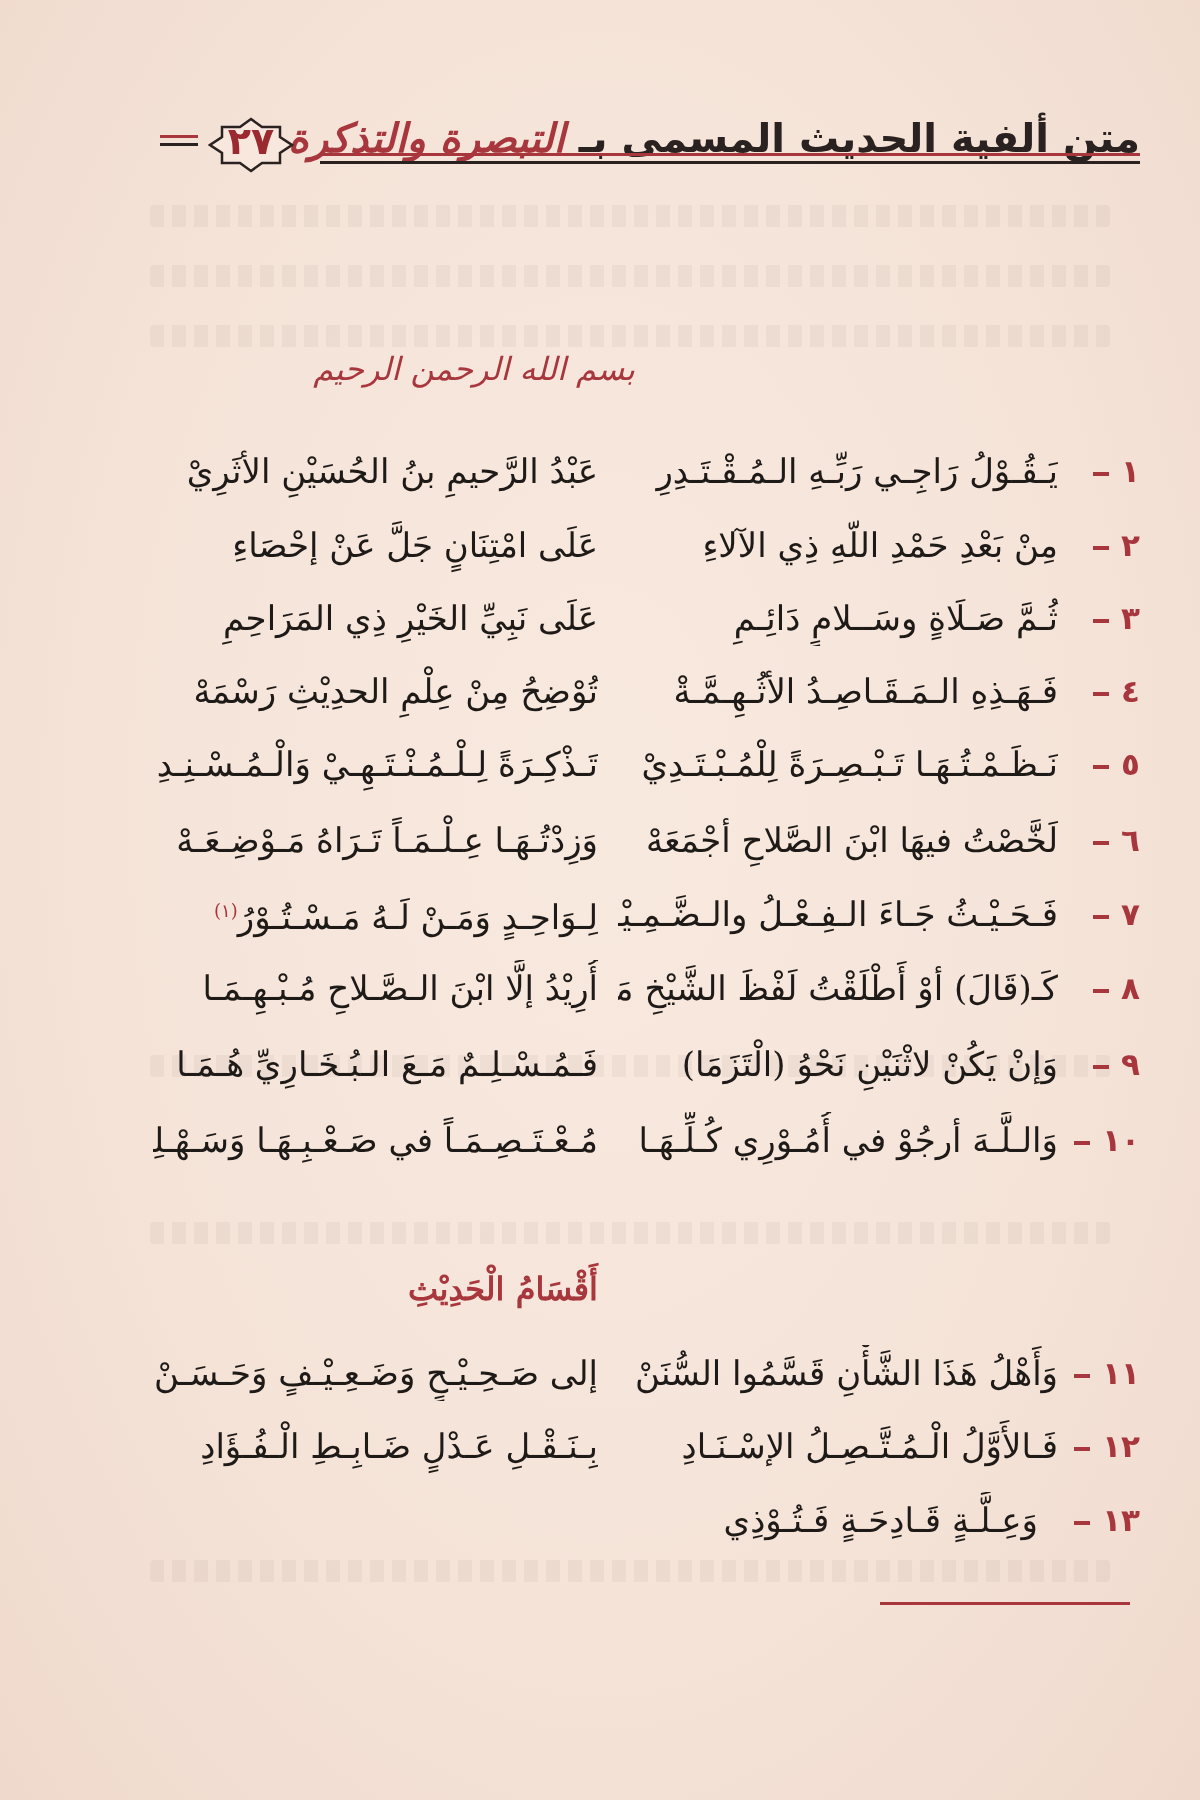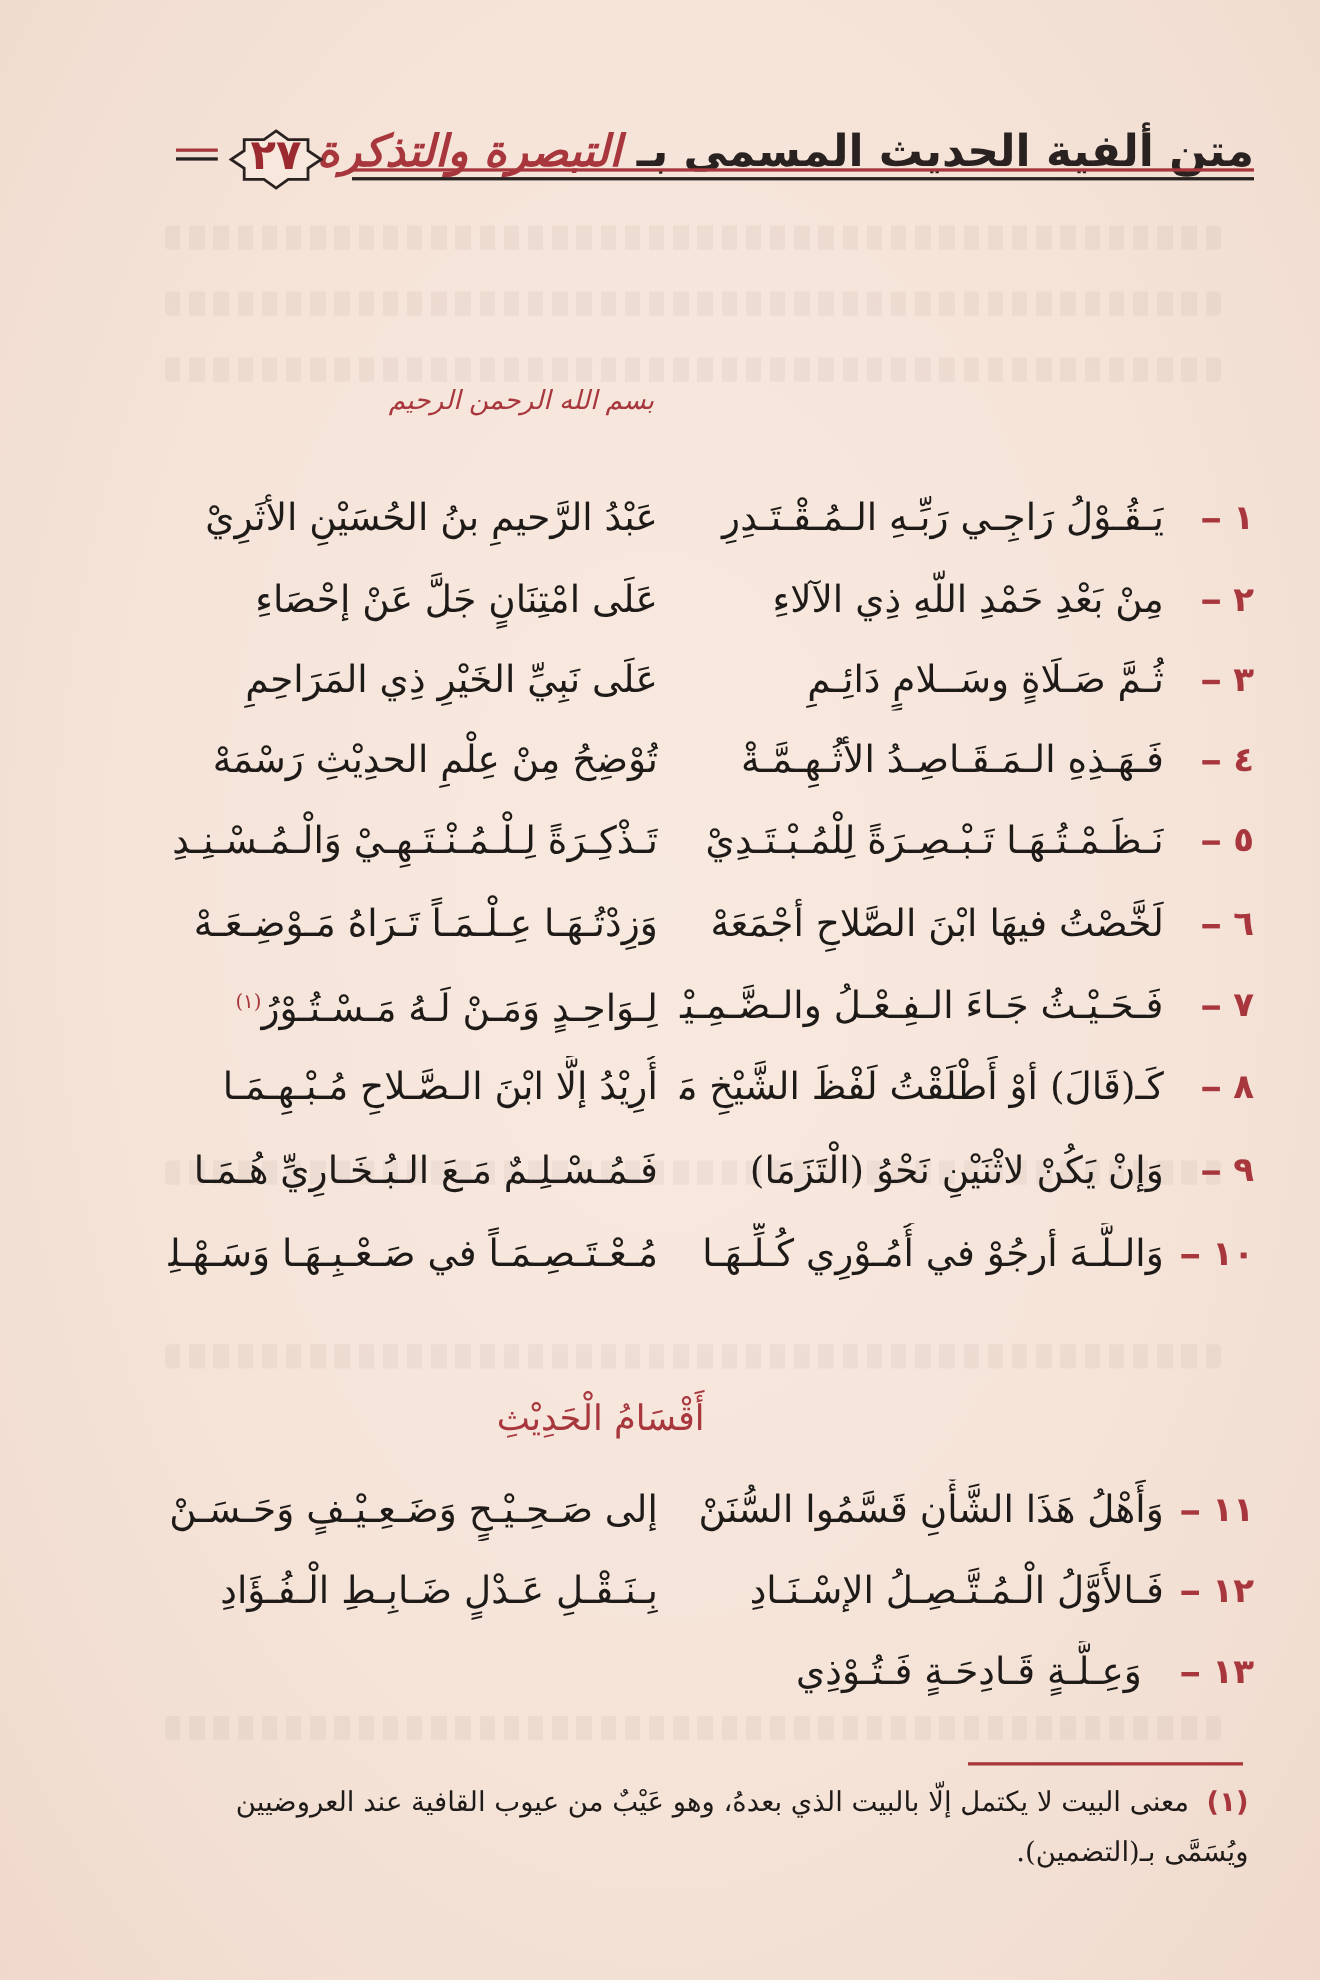--- a/index.html
+++ b/index.html
@@ -37,41 +37,41 @@
     display: flex; align-items: center; justify-content: center;
   }
   .page-badge svg { position: absolute; left: 0; top: 0; }
   .page-number {
     position: relative; font-family: "DejaVu Sans", sans-serif; font-weight: bold;
     font-size: 38px; color: #9a2a30; direction: rtl;
   }
   
   .basmala {
     position: absolute; top: 350px; left: 0; width: 948px; text-align: center;
-    font-size: 24px; color: #a8373d; font-style: italic; letter-spacing: 1px;
+    font-size: 32px; color: #a8373d; font-style: italic; letter-spacing: 1px;
   }
   
   .verse {
     position: absolute; left: 150px; width: 990px; height: 56px;
     display: flex; flex-direction: row; align-items: center;
     font-size: 34px; line-height: 56px;
   }
   .verse-num {
     width: 82px; text-align: right; flex: none;
     font-family: "DejaVu Sans", sans-serif; font-weight: bold;
     color: #a8373d; font-size: 31px;
   }
   .verse-num .dash { display: inline-block; width: 16px; height: 4px; background: #a8373d; vertical-align: middle; margin-right: 12px; }
   .hemi-first { width: 440px; text-align: right; flex: none; white-space: nowrap; overflow: hidden; }
   .hemi-second { width: 445px; flex: none; white-space: nowrap; overflow: hidden; margin-right: 20px; }
   sup.fnref { color: #a8373d; font-size: 18px; }
   
   .section-title {
     position: absolute; top: 1270px; left: 0; width: 1006px; text-align: center;
-    font-size: 32px; font-weight: normal; color: #a8373d; padding-left: 43px;
+    font-size: 32px; font-weight: bold; color: #a8373d;
   }
   
   .fn-rule { position: absolute; top: 1602px; left: 880px; width: 250px; height: 3px; background: #a8373d; }
   .footnote {
     position: absolute; top: 1615px; left: 150px; width: 985px;
     font-size: 25px; line-height: 46px; text-align: right;
   }
   .fn-num { color: #a8373d; font-weight: bold; margin-left: 16px; font-family: "DejaVu Sans", sans-serif; }
 </style>
 </head>
@@ -167,17 +167,14 @@
     <span class="verse-num"><span>١٢</span><span class="dash"></span></span>
     <span class="hemi-first">فَـالأَوَّلُ الْـمُـتَّـصِـلُ الإسْـنَـادِ</span>
     <span class="hemi-second">بِـنَـقْـلِ عَـدْلٍ ضَـابِـطِ الْـفُـؤَادِ</span>
   </div>
   <div class="verse" style="top:1492px">
     <span class="verse-num"><span>١٣</span><span class="dash"></span></span>
     <span class="hemi-second">وَعِـلَّـةٍ قَـادِحَـةٍ فَـتُـوْذِي</span>
   </div>
 
   <div class="fn-rule"></div>
-  <div class="footnote">
-    <span class="fn-num">(١)</span><span>معنى البيت لا يكتمل إلّا بالبيت الذي بعدهُ، وهو عَيْبٌ من عيوب القافية عند العروضيين ويُسَمَّى بـ(التضمين).</span>
-  </div>
 
 </div>
 
 </body></html>

